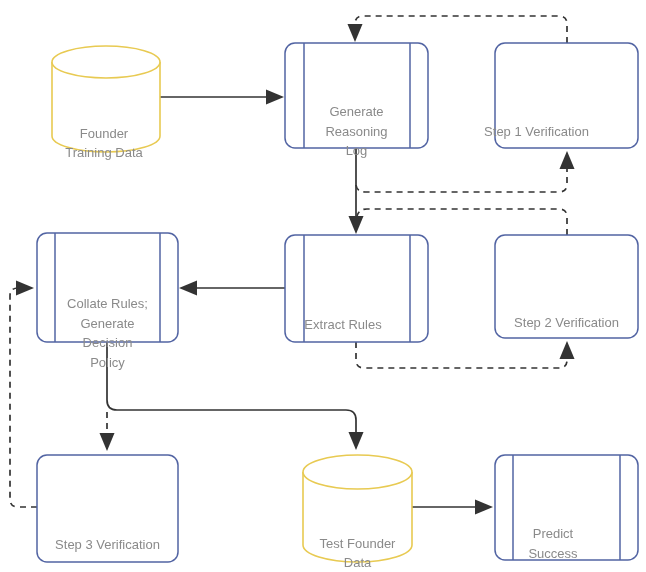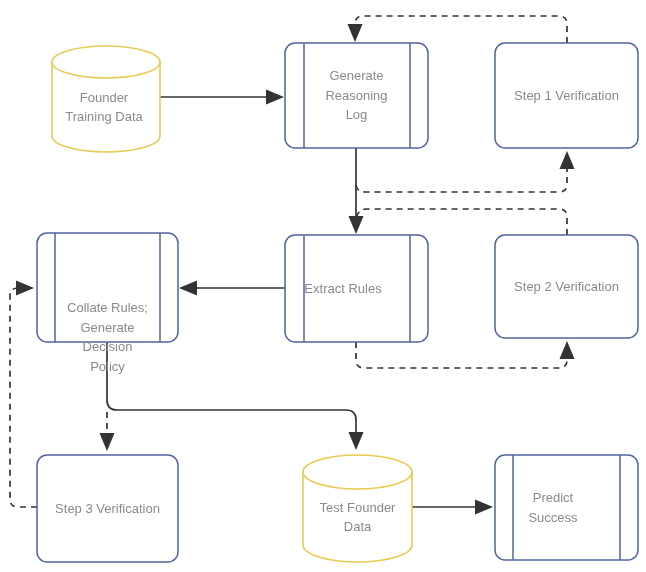--- a/index.html
+++ b/index.html
@@ -48,32 +48,33 @@
     fill: var(--edge-line, #333333);
   }
   
   .label {
     position: absolute;
     display: flex;
     align-items: center;
     justify-content: center;
     text-align: center;
     pointer-events: none;
+    margin-top: 36px;
   }
   .label-text {
     white-space: pre-line;
     font-size: 13px;
     line-height: 1.5;
     color: var(--label-text, #8a8a8a);
   }
   
   .lbl-ftd { left: 52px;  top: 62px;  width: 104px; height: 90px; }
   .lbl-grl { left: 285px; top: 43px;  width: 143px; height: 105px; }
-  .lbl-s1v { left: 495px; top: 43px;  width: 143px; height: 105px; }
-  .lbl-cr  { left: 37px;  top: 248px; width: 141px; height: 128px; align-items: flex-end; }
+  .lbl-s1v { left: 465px; top: 43px;  width: 143px; height: 105px; }
+  .lbl-cr  { left: 37px;  top: 233px; width: 141px; height: 128px; }
   .lbl-er  { left: 285px; top: 235px; width: 116px; height: 107px; }
   .lbl-s2v { left: 495px; top: 235px; width: 143px; height: 103px; }
   .lbl-s3v { left: 37px;  top: 455px; width: 141px; height: 107px; }
   .lbl-tfd { left: 303px; top: 472px; width: 109px; height: 90px; justify-content: center; }
   .lbl-ps  { left: 495px; top: 455px; width: 116px; height: 105px; }
 </style>
 </head>
 <body>
 
 <div class="canvas">

